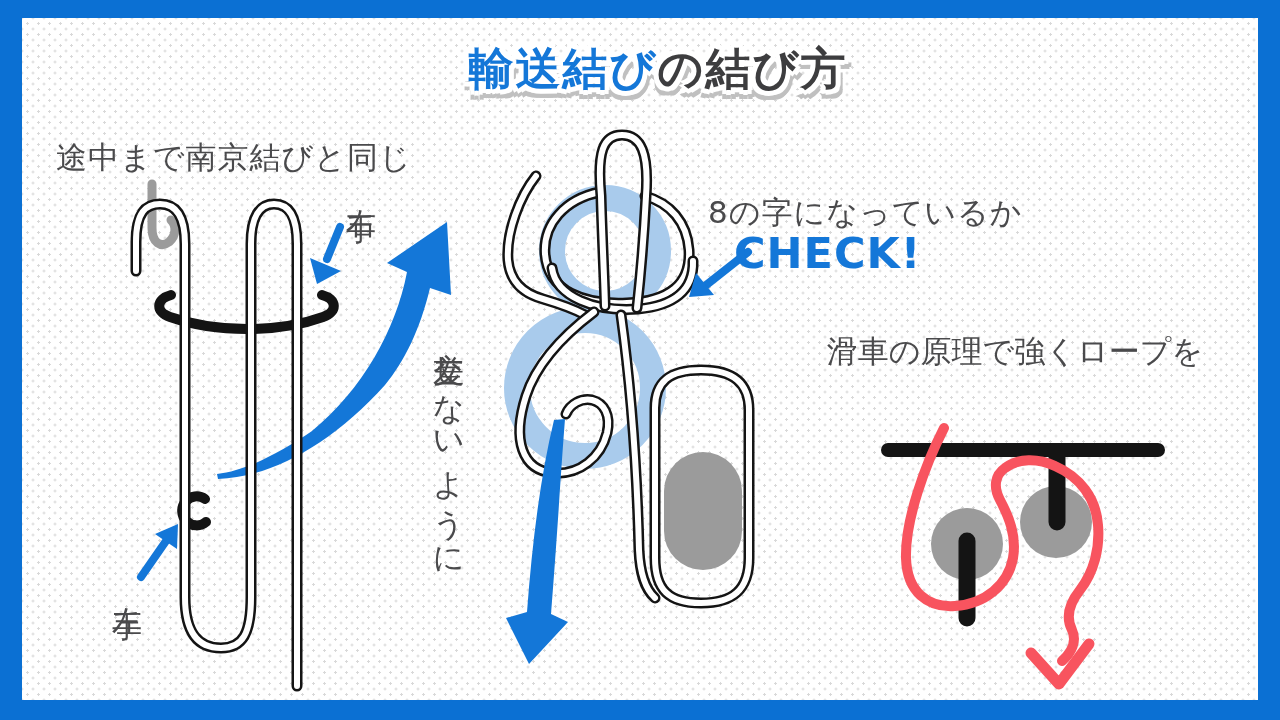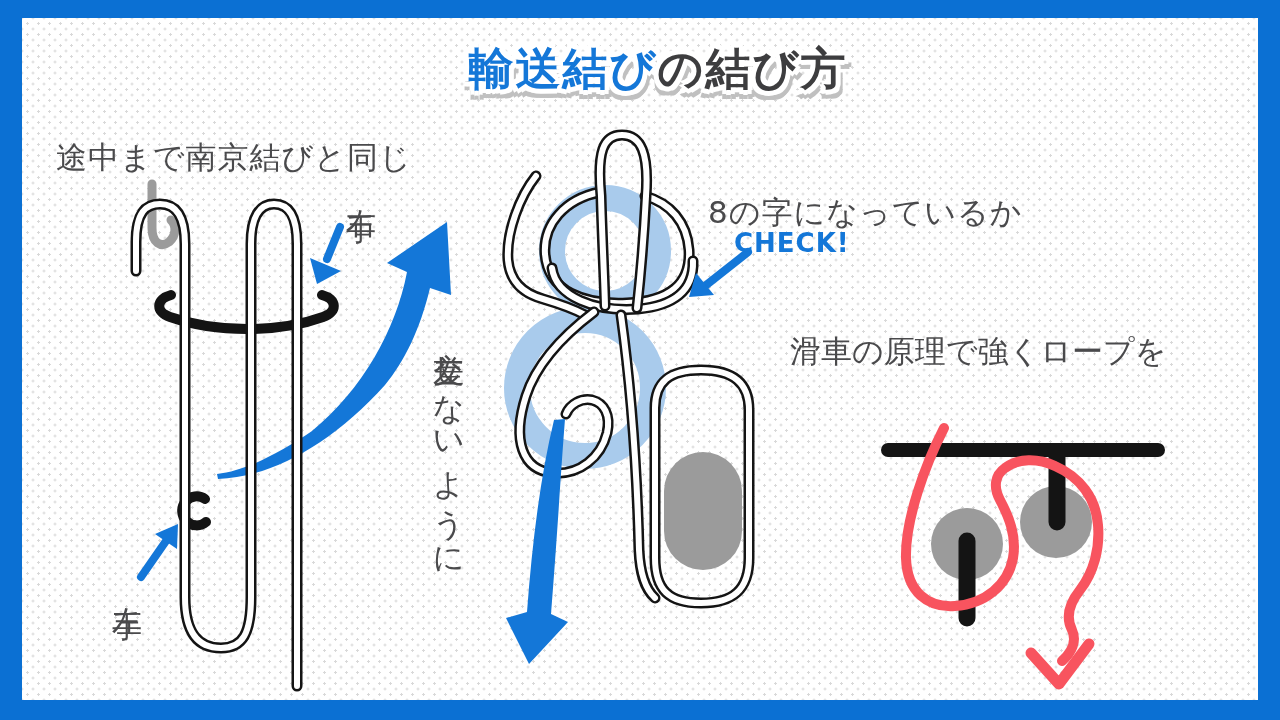--- a/index.html
+++ b/index.html
@@ -22,22 +22,22 @@
     -5px 0 0 #fff,5px 0 0 #fff,0 -5px 0 #fff,0 5px 0 #fff,
     0 9px 0 var(--shadow-gray),5px 9px 0 var(--shadow-gray),-4px 9px 0 var(--shadow-gray),7px 7px 0 var(--shadow-gray)}
   .title .hl{color:var(--accent-blue)}
   .title .rest{color:var(--title-dark)}
   .vert{writing-mode:vertical-rl;text-orientation:upright;letter-spacing:3px}
   .left-cap{left:56px;top:137px;font-size:31px;letter-spacing:1px}
   .rh{left:340px;top:186px;font-size:30px}
   .lh{left:106px;top:583px;font-size:30px}
   .cross{left:428px;top:328px;font-size:31px}
   .checkq{left:708px;top:192px;font-size:31px;letter-spacing:1px}
-  .checkw{left:734px;top:228px;font-size:26px;font-weight:800;color:var(--accent-blue);letter-spacing:1px}
-  .rcap{left:790px;top:331px;width:450px;text-align:left;font-size:31px;line-height:1.34;white-space:normal}
+  .checkw{left:734px;top:228px;font-size:43px;font-weight:800;color:var(--accent-blue);letter-spacing:1px}
+  .rcap{left:790px;top:331px;width:450px;text-align:center;font-size:31px;line-height:1.34;white-space:normal}
   
   .rope-o{fill:none;stroke:var(--ink);stroke-width:11;stroke-linecap:round;stroke-linejoin:round}
   .rope-f{fill:none;stroke:#fff;stroke-width:6;stroke-linecap:round;stroke-linejoin:round}
   .grayrope{fill:none;stroke:var(--gray);stroke-width:9;stroke-linecap:round}
   .thickink{fill:none;stroke:var(--ink);stroke-width:10;stroke-linecap:round;stroke-linejoin:round}
   .bluefill{fill:var(--accent-blue)}
   .bluestroke{fill:none;stroke:var(--accent-blue);stroke-width:8;stroke-linecap:round}
   .ring{fill:none;stroke:var(--light-blue);stroke-width:26}
   .redrope{fill:none;stroke:var(--rope-red);stroke-width:10;stroke-linecap:round}
   .redhead{fill:none;stroke:var(--rope-red);stroke-width:11;stroke-linecap:round;stroke-linejoin:round}

